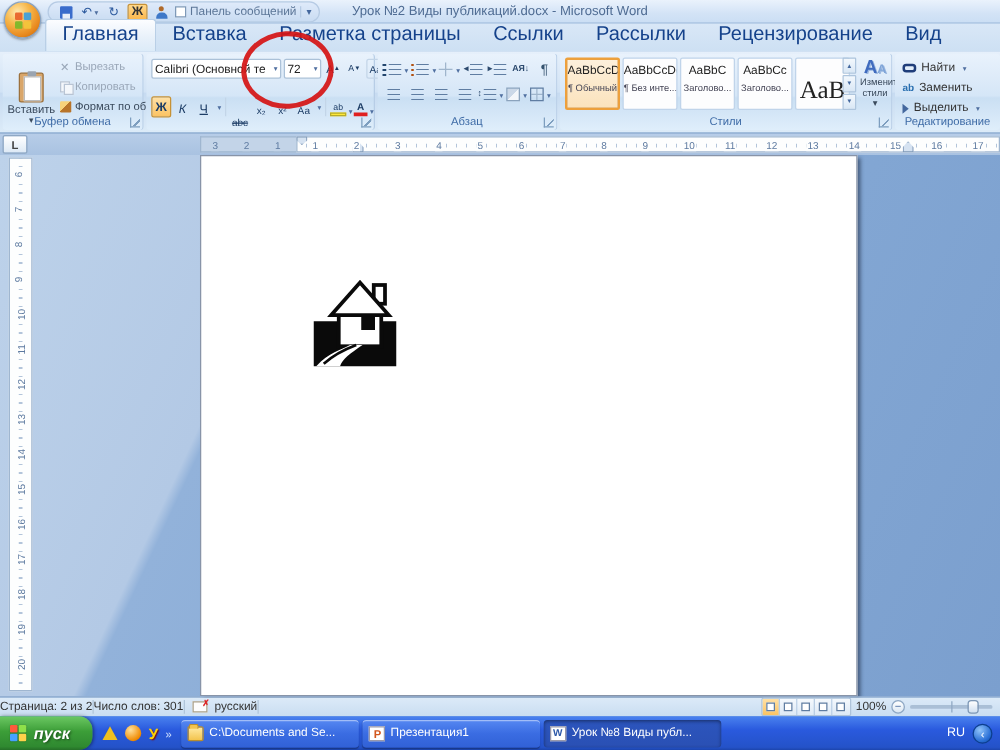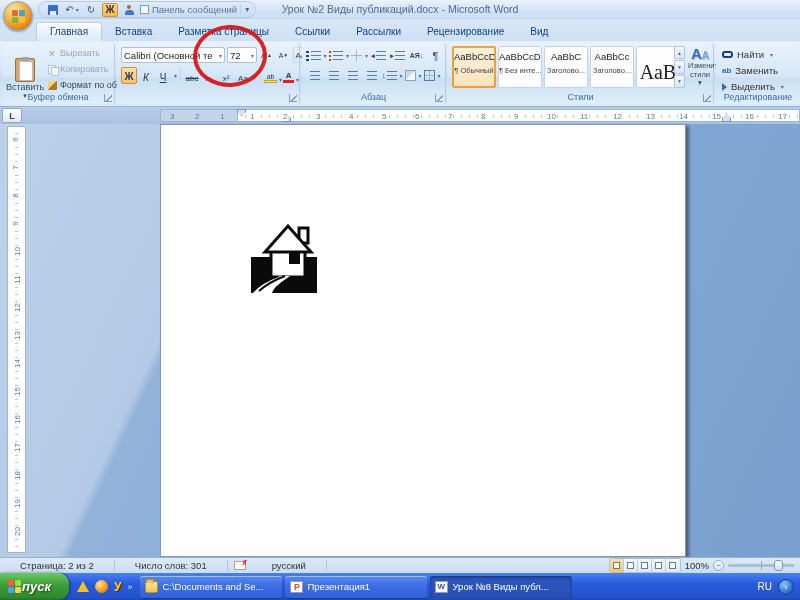--- a/index.html
+++ b/index.html
@@ -27,21 +27,21 @@
   .person::before { content:""; position:absolute; left:2.5px; top:0; width:4px; height:4px; border-radius:50%; background:#b06a2a; }
   .person::after { content:""; position:absolute; left:0; bottom:0; width:9px; height:5px; border-radius:4px 4px 0 0; background:#3e78c8; }
   .qcheck { width:9px; height:9px; border:1px solid #7e99b8; background:#fff; }
   .qat-label { font-size:9.5px; color:#5d7798; }
   .qat-more { font-size:8px; color:#44689e; padding-left:4px; border-left:1px solid #b6cbe4; }
   .title-text { position:absolute; left:0; right:0; top:3px; text-align:center; font-size:10.5px; color:#4f6c93; }
 
   
   .tabrow { position:absolute; left:0; top:19px; width:800px; height:22px;
     background:linear-gradient(#d9e7f7,#cde0f3); display:flex; align-items:flex-end; padding-left:36px; }
-  .tab { font-size:10px; color:#15428b; padding:3px 13px 4px; border-radius:3px 3px 0 0; }
+  .tab { font-size:16px; color:#15428b; padding:3px 13px 4px; border-radius:3px 3px 0 0; }
   .tab.active { background:linear-gradient(#fcfdff,#e7f0fa 60%,#dcebf8); border:1px solid #b9cfe6; border-bottom:none;
     font-weight:normal; }
 
   
   .ribbon { position:absolute; left:0; top:41px; width:800px; height:66px;
     background:linear-gradient(#e6f0fb,#d2e3f5 50%,#c7dbf1 52%,#dcebf8); border-bottom:1px solid #96b1d2; }
   .rgroup { position:absolute; top:2px; bottom:2px; border-right:1px solid #b7cde6;
     background:linear-gradient(#e9f2fc,#d5e6f7 55%,#cadff3 58%,#dfeefb); border-radius:3px; }
   .glabel { position:absolute; bottom:0; left:0; right:0; height:12px; text-align:center;
     font-size:9px; color:#3e6ba6; }
@@ -159,21 +159,21 @@
     background:repeating-linear-gradient(to bottom, transparent 0 6px, #93accb 6px 7px); opacity:.7; }
   .vnum { position:absolute; left:4px; font-size:8px; color:#5d7aa0; background:#fdfefe; transform:rotate(-90deg); line-height:9px; padding:0 1px; }
   .page { position:absolute; left:160px; top:0px; width:526px; height:433px; background:#fff;
     border:1px solid #8894a8; box-shadow:3px 2px 3px rgba(25,40,65,.55); }
   .house { position:absolute; left:88px; top:94px; width:72px; height:78px; }
 
   
   .statusbar { position:absolute; left:0; top:557px; width:800px; height:16px;
     background:linear-gradient(#dcEAf8,#c9ddf1); background:linear-gradient(#dceaf8,#c9ddf1);
     border-top:1px solid #96b1d2; display:flex; align-items:center; font-size:9.5px; color:#333; }
-  .sb-item { padding:0 20px; }
+  .sb-item { padding:0 0; }
   .sb-div { width:1px; height:11px; background:#b0c5da; }
   .spell-ic { width:12px; height:9px; background:#fdfdfd; border:1px solid #a9a089; position:relative; margin:0 6px; }
   .spell-ic::after { content:"✗"; position:absolute; right:-3px; top:-3px; font-size:7px; color:#d22; font-weight:bold; }
   .sb-right { margin-left:auto; display:flex; align-items:center; gap:4px; padding-right:6px; }
   .viewbtns { display:flex; border:1px solid #aec3da; border-radius:2px; overflow:hidden; }
   .vb { width:14px; height:13px; background:linear-gradient(#f5f9fd,#dde9f5); border-right:1px solid #b9cde3;
     display:flex; align-items:center; justify-content:center; }
   .vb:last-child{border-right:none;}
   .vb.on { background:linear-gradient(#ffe1a6,#fbc363); }
   .vb span { width:7px; height:7px; border:1px solid #5f7da2; background:#fff; }
@@ -183,21 +183,21 @@
   .ztrack { width:66px; height:3px; background:#aabfd6; border-radius:2px; position:relative; }
   .ztrack::before { content:""; position:absolute; left:50%; top:-3px; width:1px; height:9px; background:#8fa8c4; }
   .zthumb { position:absolute; left:46px; top:-4px; width:9px; height:11px; border-radius:3px;
     background:linear-gradient(#fff,#cfdff0); border:1px solid #7d97b5; }
 
   
   .taskbar { position:absolute; left:0; top:573px; width:800px; height:27px;
     background:linear-gradient(#4a82ef,#2a5ade 40%,#2452c8 92%,#1c45ad); display:flex; align-items:center; }
   .startbtn { height:27px; padding:0 18px 0 8px; border-radius:0 11px 11px 0;
     background:linear-gradient(#6cc863,#3c9e38 45%,#2f8930 90%,#256f27);
-    box-shadow:1px 0 3px rgba(0,0,0,.45); display:flex; align-items:center; }
+    box-shadow:1px 0 3px rgba(0,0,0,.45); display:flex; align-items:center; gap:5px; }
   .startbtn .flag { width:14px; height:14px; display:grid; grid-template-columns:6px 6px; grid-template-rows:6px 6px; gap:1px; }
   .startbtn .flag span { border-radius:1px; box-shadow:0 0 1px rgba(0,0,0,.4); }
   .f1{background:#ff5a3c;} .f2{background:#8ee04a;} .f3{background:#46a2ff;} .f4{background:#ffd24a;}
   .startbtn .stext { color:#fff; font-weight:bold; font-style:italic; font-size:13px; text-shadow:1px 1px 2px rgba(0,0,0,.5); }
   .quick { display:flex; align-items:center; gap:6px; padding:0 8px; }
   .ql-tri { width:0; height:0; border-left:6px solid transparent; border-right:6px solid transparent;
     border-bottom:11px solid #f0c020; filter:drop-shadow(0 0 1px #2a55c0); }
   .ql-ball { width:13px; height:13px; border-radius:50%; background:radial-gradient(circle at 35% 30%,#ffe09a,#f08a00 70%,#b65f00); }
   .ql-y { color:#ffd400; font-weight:bold; font-size:12px; text-shadow:1px 1px 1px #7a1010; }
   .ql-more { color:#cfe0ff; font-size:9px; }
@@ -310,21 +310,21 @@
       <span class="fbtn" style="border:1px solid #c3d5e8;">
           <span style="font-size:8px;">Аа</span>
         </span>
     </div>
     <div class="frow2">
       <span class="fbtn2 bold">Ж</span>
       <span class="fbtn2" style="font-style:italic;">К</span>
       <span class="fbtn2 u-line">Ч</span>
       <span class="caret">▾</span>
       <span class="vsep"></span>
-      <span class="fbtn2" style="text-decoration:line-through;font-size:8px;">abc</span>
+      <span class="fbtn2" style="text-decoration:line-through;font-size:8px;margin-top:20px;">abc</span>
       <span class="fbtn2" style="font-size:8px;">x₂</span>
       <span class="fbtn2" style="font-size:8px;">x²</span>
       <span class="fbtn2" style="font-size:8px;">Аа</span>
       <span class="caret">▾</span>
       <span class="vsep"></span>
       <span class="fbtn2">
         <span class="stack">
             <span style="font-size:7px;">ab</span>
             <span class="hl-bar"></span>
           </span>

